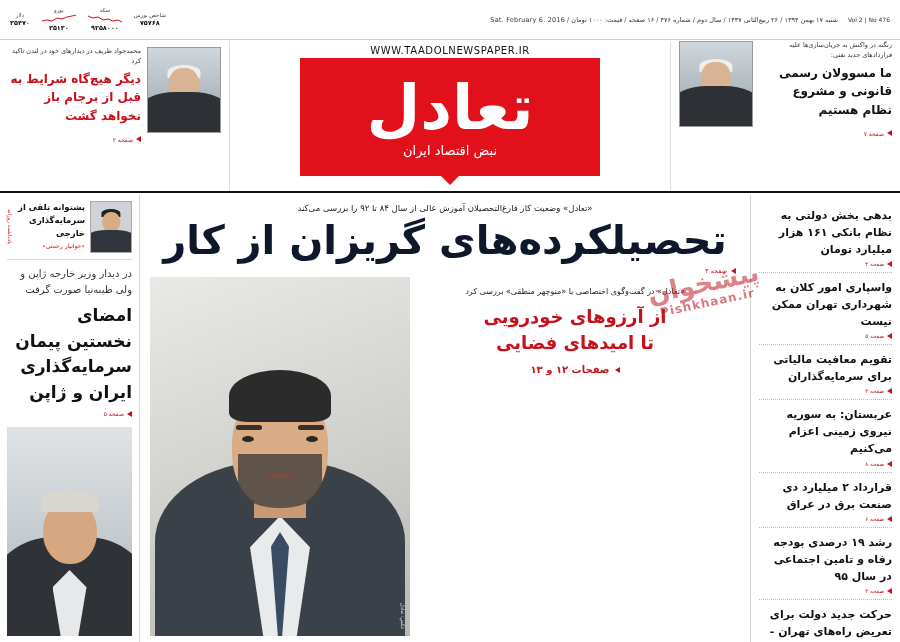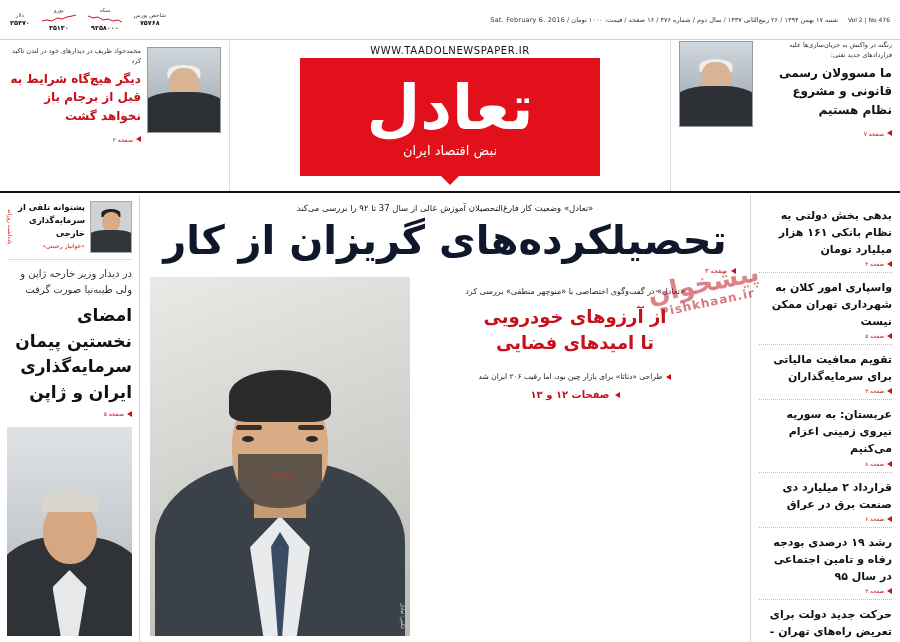--- a/index.html
+++ b/index.html
@@ -502,36 +502,32 @@
           <span>صفحه ۳</span>
         </div>
       </div>
       <div class="brief">
         <div class="brief-title">حرکت جدید دولت برای تعریض راه‌های تهران - شمال</div>
 
       </div>
     </div>
 
     <div class="col-center">
-      <div class="lead-kicker">«تعادل» وضعیت کار فارغ‌التحصیلان آموزش عالی از سال 37 تا ۹۲ را بررسی می‌کند</div>
+      <div class="lead-kicker">«تعادل» وضعیت کار فارغ‌التحصیلان آموزش عالی از سال ۸۴ تا ۹۲ را بررسی می‌کند</div>
       <div class="lead-head">تحصیلکرده‌های گریزان از کار</div>
       <div class="lead-page">
         <span class="tri"></span>
         <span>صفحه ۳</span>
       </div>
 
       <div class="feature">
         <div class="feature-text">
           <div class="ft-kicker">«تعادل» در گفت‌وگوی اختصاصی با «منوچهر منطقی» بررسی کرد</div>
           <div class="ft-head">از آرزوهای خودرویی</div>
           <div class="ft-head">تا امیدهای فضایی</div>
-          <div class="ft-sub">
-            <span class="tri"></span>
-            <span>طراحی «دناتا» برای بازار چین بود، اما رقیب ۲۰۶ ایران شد</span>
-          </div>
           <div class="ft-pages">
             <span class="tri"></span>
             <span>صفحات ۱۲ و ۱۳</span>
           </div>
         </div>
         <div class="feature-photo">
           <div class="fp-wall"></div>
           <div class="fp-suit"></div>
           <div class="fp-shirt"></div>
           <div class="fp-tie"></div>

